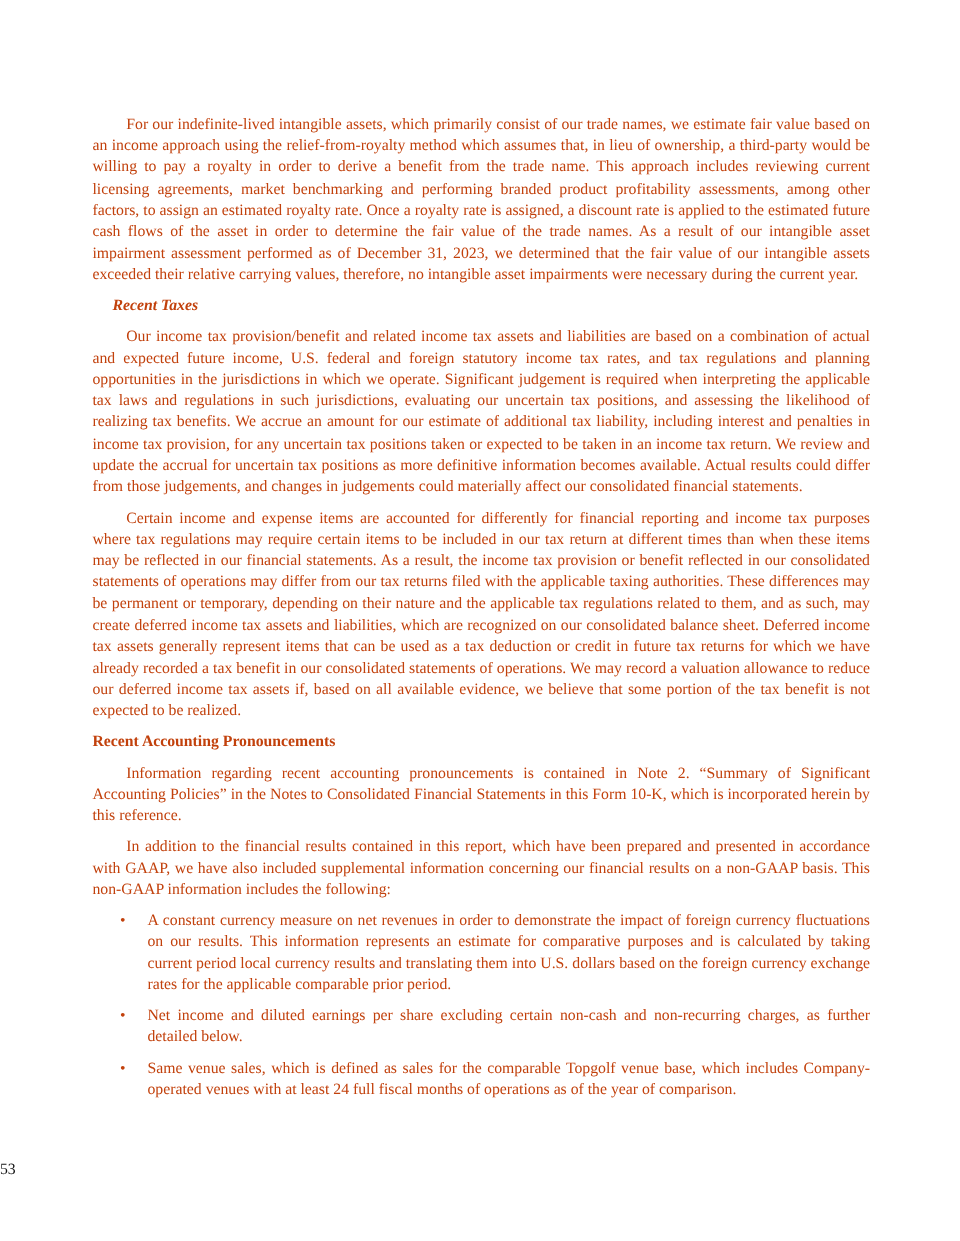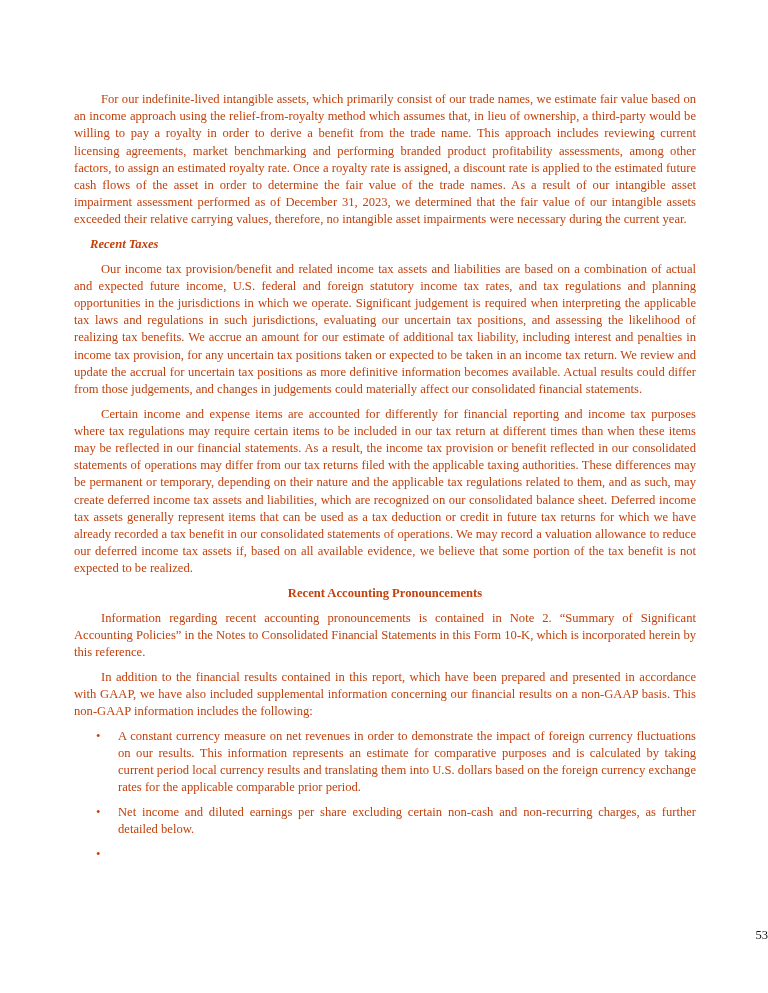--- a/index.html
+++ b/index.html
@@ -29,21 +29,20 @@
       text-indent: 27px;
     }
     .heading-italic {
       margin: 0 0 7.4px 16px;
       font-weight: bold;
       font-style: italic;
     }
     .heading-bold {
       margin: 0 0 7.4px 0;
       font-weight: bold;
-      text-align: center;
     }
     ul.bullets {
       list-style: none;
       margin: 0;
       padding: 0;
     }
     ul.bullets li {
       position: relative;
       padding-left: 44px;
       margin: 0 0 7.4px 0;
@@ -52,21 +51,21 @@
     ul.bullets li .bullet {
       position: absolute;
       left: 22px;
       top: 0;
     }
     .page-number {
       position: absolute;
       left: 0;
       width: 768px;
       top: 928px;
-      text-align: right;
+      text-align: left;
       font-family: "Liberation Serif", "DejaVu Serif", serif;
       font-size: 12.6px;
       color: #111111;
     }
   </style>
 </head>
 <body>
 
 <div class="page">
 
@@ -89,19 +88,20 @@
       <li>
         <span class="bullet">•</span>
         <span>A constant currency measure on net revenues in order to demonstrate the impact of foreign currency fluctuations on our results. This information represents an estimate for comparative purposes and is calculated by taking current period local currency results and translating them into U.S. dollars based on the foreign currency exchange rates for the applicable comparable prior period.</span>
       </li>
       <li>
         <span class="bullet">•</span>
         <span>Net income and diluted earnings per share excluding certain non-cash and non-recurring charges, as further detailed below.</span>
       </li>
       <li>
         <span class="bullet">•</span>
+        <span>Same venue sales, which is defined as sales for the comparable Topgolf venue base, which includes Company-operated venues with at least 24 full fiscal months of operations as of the year of comparison.</span>
       </li>
     </ul>
   </div>
 
 </div>
 
 <div class="page-number">53</div>
 
 </body></html>

